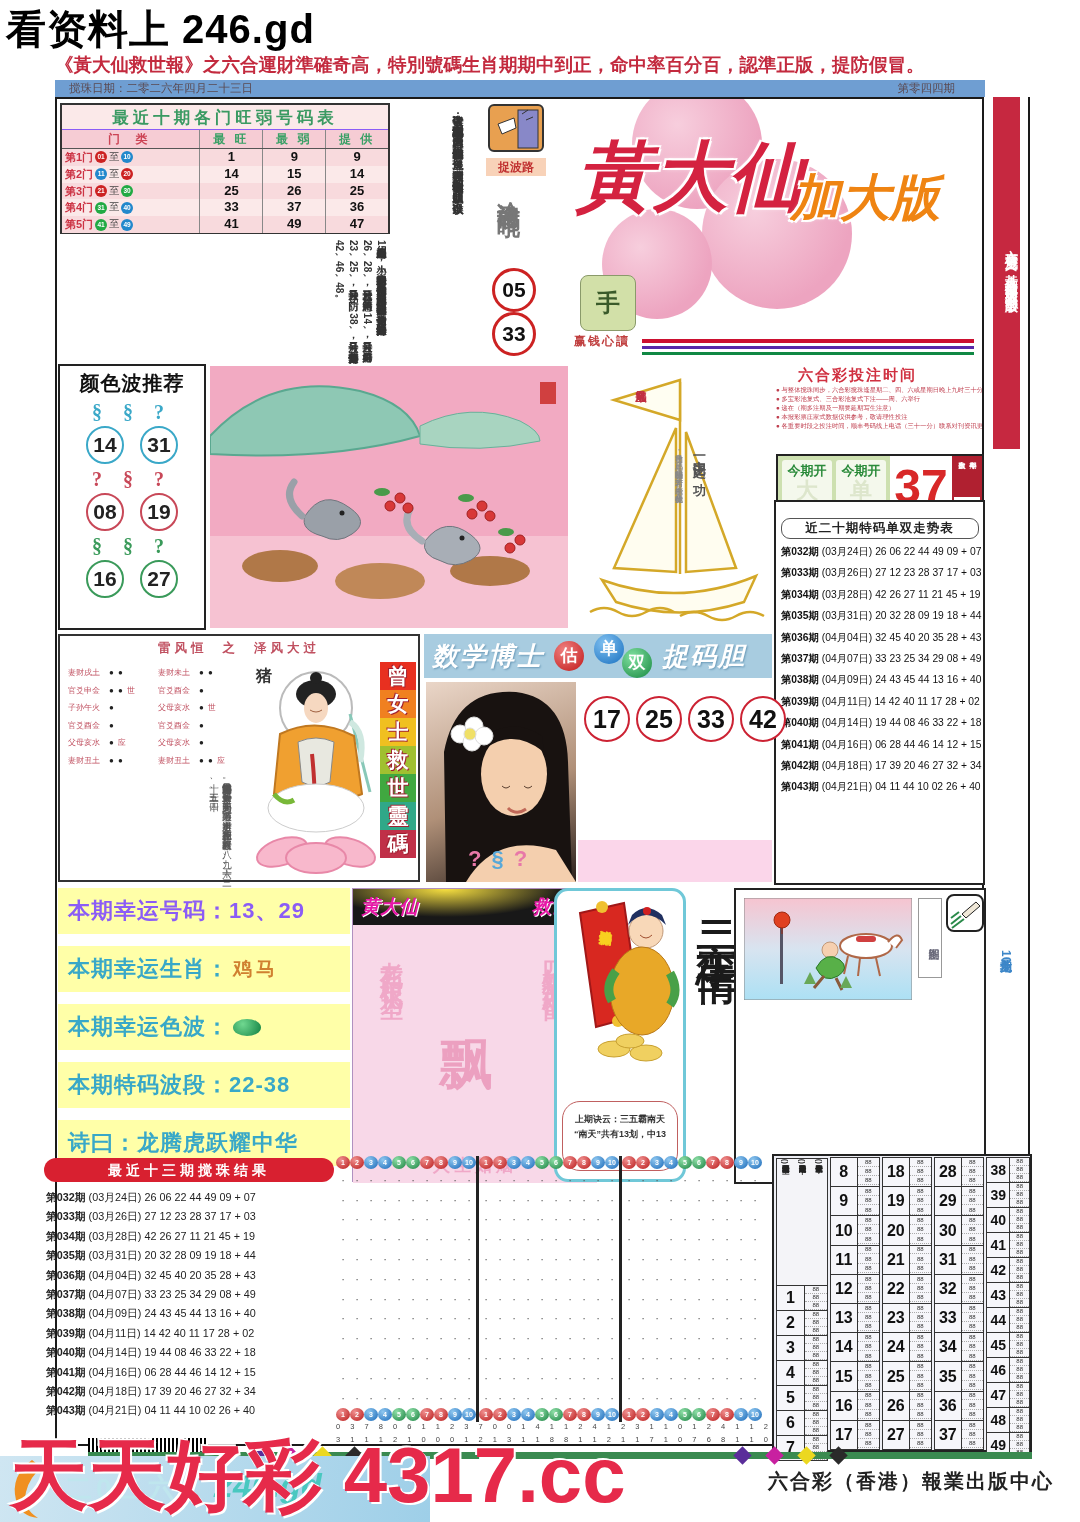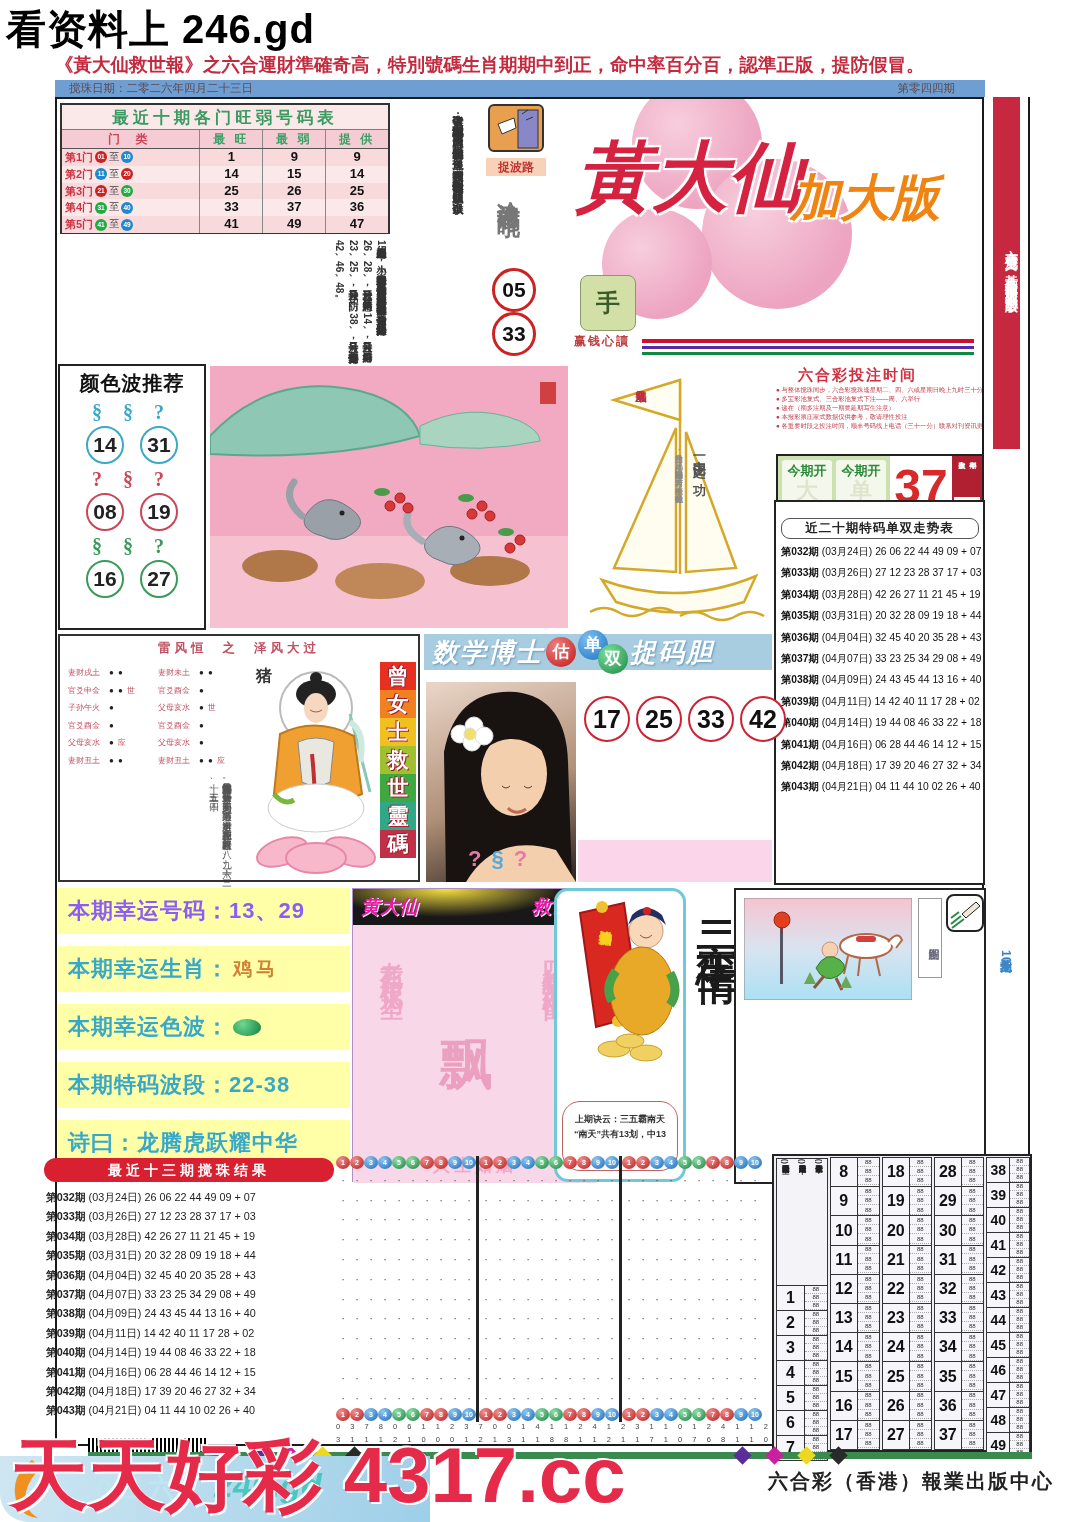--- a/index.html
+++ b/index.html
@@ -1,17 +1,17 @@
 <!DOCTYPE html>
 <html><head>
 <meta charset="utf-8">
 <style>
   html,body{margin:0;padding:0;background:#fff;}
   #page{position:relative;width:1080px;height:1522px;background:#fff;overflow:hidden;
-        font-family:"Liberation Sans","DejaVu Sans",sans-serif;color:#111;border-radius:28px;}
+        font-family:"Liberation Sans","DejaVu Sans",sans-serif;color:#111;}
   .abs{position:absolute;}
   .vtext{writing-mode:vertical-rl;}
   
   #top-note{left:6px;top:2px;font-size:40px;font-weight:800;letter-spacing:1px;color:#000;}
   #slogan{left:55px;top:52px;width:940px;font-size:18.5px;font-weight:700;color:#c32a3e;}
   #date-bar{left:55px;top:80px;width:930px;height:17px;background:#6f9ed2;display:flex;
             justify-content:space-between;align-items:center;font-size:11.5px;color:#5a4a52;
             padding:0 30px 0 14px;box-sizing:border-box;}
   #main-frame{left:55px;top:97px;width:929px;height:1349px;border:2px solid #1a1a1a;box-sizing:border-box;}
   #right-line{left:1028px;top:97px;width:2px;height:1349px;background:#1a1a1a;}
@@ -100,21 +100,21 @@
   .hx-lab{font-size:8px;color:#c05060;width:38px;}
   .hx-dots{font-size:8px;color:#222;letter-spacing:1px;}
   .hx-mark{font-size:8px;color:#c05060;}
   #hx-zodiac{left:196px;top:30px;font-size:16px;font-weight:700;color:#333;}
   #goddess{left:178px;top:26px;width:140px;height:214px;}
   #strip{left:320px;top:26px;width:36px;height:196px;display:flex;flex-direction:column;}
   .strip-cell{flex:1;color:#fff;font-size:21px;font-weight:900;text-align:center;line-height:28px;
               text-shadow:1px 1px 0 #a02030,-1px -1px 0 #a02030;}
   #hx-verse{left:8px;top:140px;width:166px;height:100px;font-size:9.5px;line-height:13px;color:#555;}
   
-  #doctor-header{left:424px;top:634px;width:348px;height:36px;background:#a8cce0;display:flex;align-items:center;gap:2px;padding-left:8px;box-sizing:border-box;}
+  #doctor-header{left:424px;top:634px;width:348px;height:44px;background:#a8cce0;display:flex;align-items:center;gap:10px;padding-left:8px;box-sizing:border-box;}
   .dh-word{font-size:26px;font-weight:900;font-style:italic;color:#fff;
            text-shadow:1px 1px 2px #6a9ab8;white-space:nowrap;letter-spacing:2px;}
   .dball{width:30px;height:30px;border-radius:50%;color:#fff;text-align:center;line-height:30px;font-size:17px;font-weight:800;}
   .dball.red{background:radial-gradient(circle at 35% 30%,#f08080,#c01818);}
   .dball.blue{background:radial-gradient(circle at 35% 30%,#80c0f0,#1870c0);margin-top:-14px;}
   .dball.green{background:radial-gradient(circle at 35% 30%,#80e0a0,#188840);margin-top:14px;margin-left:-12px;}
   #model-photo{left:426px;top:682px;width:150px;height:200px;background:linear-gradient(160deg,#ead6c8,#b09078 55%,#2a201c);overflow:hidden;}
   #doctor-nums{left:584px;top:696px;display:flex;gap:6px;}
   .num-circle{width:42px;height:42px;border:2.5px solid #cc2233;border-radius:50%;text-align:center;
               line-height:42px;font-size:25px;font-weight:800;color:#111;background:#fff;}

